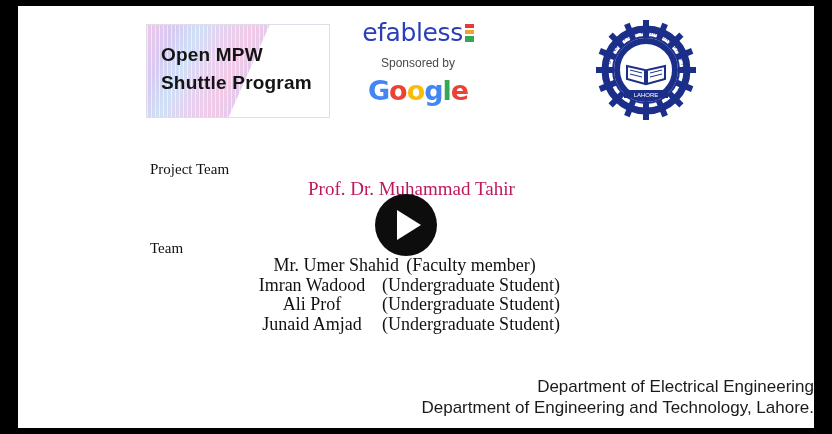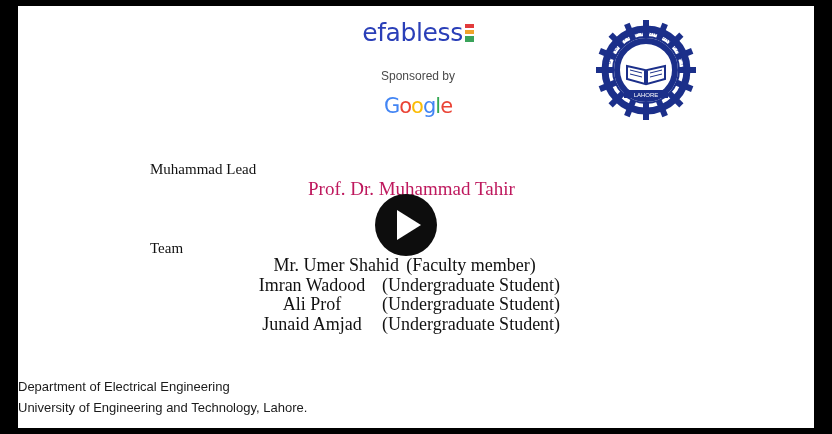--- a/index.html
+++ b/index.html
@@ -108,30 +108,30 @@
     vertical-align: -1px;
     background:
       linear-gradient(to bottom,
         #e23b3b 0px, #e23b3b 4px,
         #ffffff 4px, #ffffff 6px,
         #f0a32a 6px, #f0a32a 10px,
         #ffffff 10px, #ffffff 12px,
         #3aa35a 12px, #3aa35a 16px);
   }
   .sponsored {
-    margin-top: 21px;
+    margin-top: 8px;
     font-family: "Liberation Sans", sans-serif;
     font-size: 12px;
     color: #4a4a4a;
   }
   .google-word {
-    margin-top: 11px;
+    margin-top: 5px;
     font-family: "DejaVu Sans", sans-serif;
-    font-size: 21px;
-    font-weight: normal;
+    font-size: 27px;
+    font-weight: bold;
     letter-spacing: -1px;
   }
   .g1 { color: #4285F4; }
   .g2 { color: #EA4335; }
   .g3 { color: #FBBC05; }
   .g4 { color: #4285F4; }
   .g5 { color: #34A853; }
   .g6 { color: #EA4335; }
 
   .uet-logo {
@@ -185,23 +185,23 @@
   }
   .team-row .nm {
     display: inline-block;
     width: 140px;
   }
   .footer {
     position: absolute;
     left: 0;
     top: 370px;
     width: 796px;
-    text-align: left;
+    text-align: right;
     font-family: "Liberation Sans", sans-serif;
-    font-size: 13px;
+    font-size: 17px;
     color: #1b1b1b;
     line-height: 21px;
   }
 
   
   .play-button {
     position: absolute;
     left: 375px;
     top: 194px;
     width: 62px;
@@ -225,20 +225,26 @@
 </style>
 </head>
 <body>
 
 <div id="player">
 
   <div id="slide">
 
     <div class="logo-band">
 
+      <div class="mpw-logo">
+        <div class="mpw-text">
+          <span>Open MPW</span><br>
+          <span>Shuttle Program</span>
+        </div>
+      </div>
 
       <div class="efabless-block">
         <div class="efabless-word">
           <span>efabless</span><span class="bars"></span>
         </div>
         <div class="sponsored">Sponsored by</div>
         <div class="google-word"><span class="g1">G</span><span class="g2">o</span><span class="g3">o</span><span class="g4">g</span><span class="g5">l</span><span class="g6">e</span></div>
       </div>
 
       <div class="uet-logo">
@@ -272,35 +278,35 @@
           <text x="50" y="76.5" font-family="Liberation Sans, sans-serif" font-size="6" fill="#ffffff" text-anchor="middle">LAHORE</text>
           <path id="uetarc" d="M50,50 m-36,0 a36,36 0 0,1 72,0" fill="none"></path>
           <text font-family="Liberation Sans, sans-serif" font-size="5.2" fill="#1b2f8a" letter-spacing="0.3">
             <textPath href="#uetarc" startOffset="5%">UNIVERSITY OF ENGINEERING AND TECHNOLOGY</textPath>
           </text>
         </svg>
       </div>
 
     </div>
 
-    <div class="lbl-project-lead">Muhammad Lead</div>
+    <div class="lbl-project-lead">Project Team</div>
     <div class="name-lead">Prof. Dr. Muhammad Tahir</div>
 
     <div class="lbl-team">Team</div>
 
     <div class="team-list">
       <span class="team-row"><span class="nm">Mr. Umer Shahid</span><span>(Faculty member)</span></span>
       <span class="team-row"><span class="nm">Imran Wadood</span><span>(Undergraduate Student)</span></span>
       <span class="team-row"><span class="nm">Ali Prof</span><span>(Undergraduate Student)</span></span>
       <span class="team-row"><span class="nm">Junaid Amjad</span><span>(Undergraduate Student)</span></span>
     </div>
 
     <div class="footer">
       <div>Department of Electrical Engineering</div>
-      <div>University of Engineering and Technology, Lahore.</div>
+      <div>Department of Engineering and Technology, Lahore.</div>
     </div>
 
   </div>
 
   <div class="play-button" title="Play">
     <div class="play-triangle"></div>
   </div>
 
 </div>
 

